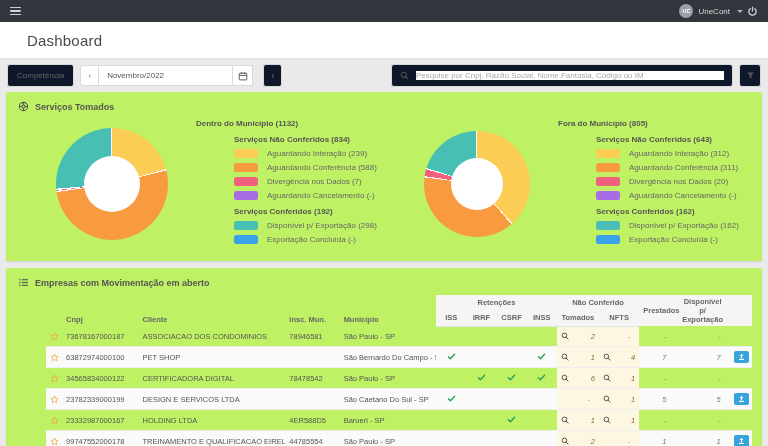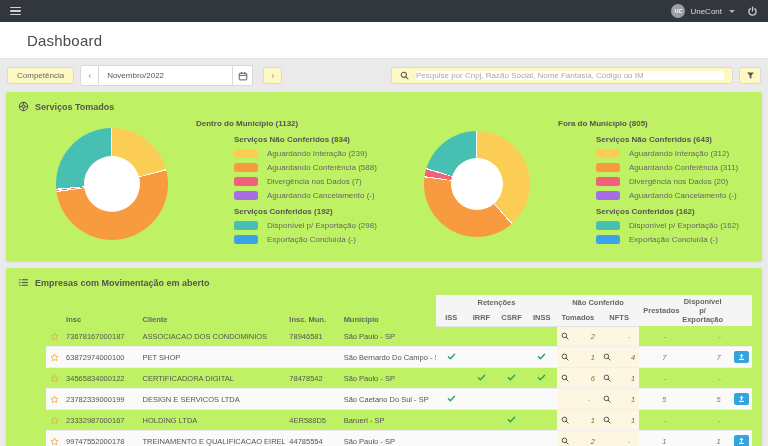--- a/index.html
+++ b/index.html
@@ -5,37 +5,37 @@
   * { margin:0; padding:0; box-sizing:border-box; }
   body { background:#888; font-family:"Liberation Sans", sans-serif; }
   .screen { width:768px; height:446px; background:#EAEAEA; overflow:hidden; position:relative;
             font-family:"Liberation Sans", sans-serif; }
 
   
   .navbar { height:22px; background:#32373D; display:flex; align-items:center;
             justify-content:space-between; padding:0 10px; }
   .hamburger { display:flex; flex-direction:column; gap:2px; cursor:pointer; }
   .hamburger span { width:11px; height:1.6px; background:#cfd2d5; border-radius:1px; }
-  .nav-right { display:flex; align-items:center; gap:12px; }
+  .nav-right { display:flex; align-items:center; gap:4px; }
   .user { display:flex; align-items:center; gap:5px; cursor:pointer; }
   .avatar { width:14px; height:14px; border-radius:50%; background:#9aa0a6; color:#fff;
             font-size:5.5px; font-weight:700; display:flex; align-items:center; justify-content:center; }
   .username { color:#d8dadc; font-size:8px; }
   .caret { width:0; height:0; border-left:3px solid transparent; border-right:3px solid transparent;
            border-top:3.5px solid #aeb2b6; margin-left:2px; }
   .power-btn { background:none; border:none; cursor:pointer; display:flex; align-items:center; }
 
   
   .titlebar { height:37px; background:#fff; border-bottom:1px solid #e2e2e2;
               display:flex; align-items:center; padding:0 27px; }
   .titlebar h1 { font-size:15px; font-weight:400; color:#4a4a4a; letter-spacing:.2px; }
 
   
   .filterbar { height:33px; display:flex; align-items:center; padding:0 7px; gap:6px; }
-  .box { background:#fef9c3; border:1px solid #d9d9d9; border-radius:3px; height:17px;
+  .box { background:#0f172a; border:1px solid #d9d9d9; border-radius:3px; height:23px;
          display:flex; align-items:center; font-size:8px; color:#666; }
   .label-box { padding:0 9px; }
   .date-group { display:flex; align-items:stretch; height:21px; }
   .date-group > * { border:1px solid #d9d9d9; background:#fff; display:flex; align-items:center; }
   .nav-arrow { width:19px; justify-content:center; color:#888; font-size:9px; cursor:pointer;
                border-radius:3px 0 0 3px; }
   .date-input { width:134px; border-left:none; font-size:8px; color:#555; padding:0 8px;
                 font-family:"Liberation Sans", sans-serif; }
   .cal-btn { width:20px; border-left:none; justify-content:center; cursor:pointer; }
   .next-btn { width:19px; justify-content:center; color:#888; font-size:9px; cursor:pointer;
@@ -261,21 +261,21 @@
           <col style="width:30px">
             <col style="width:42px">
             <col style="width:40px">
             <col style="width:36px">
           <col style="width:54px">
             <col style="width:22px">
         </colgroup>
         <thead>
           <tr>
             <th rowspan="2"></th>
-            <th rowspan="2">Insc</th>
+            <th rowspan="2">Cnpj</th>
             <th rowspan="2">Cliente</th>
             <th rowspan="2">Insc. Mun.</th>
             <th rowspan="2">Município</th>
             <th colspan="4" class="grp">Retenções</th>
             <th colspan="2" class="grp">Não Conferido</th>
             <th rowspan="2" class="grp" style="text-align:center">Prestados</th>
             <th rowspan="2" class="grp" style="text-align:center; white-space:normal">Disponível p/ Exportação</th>
             <th rowspan="2" class="grp"></th>
           </tr>
           <tr>

